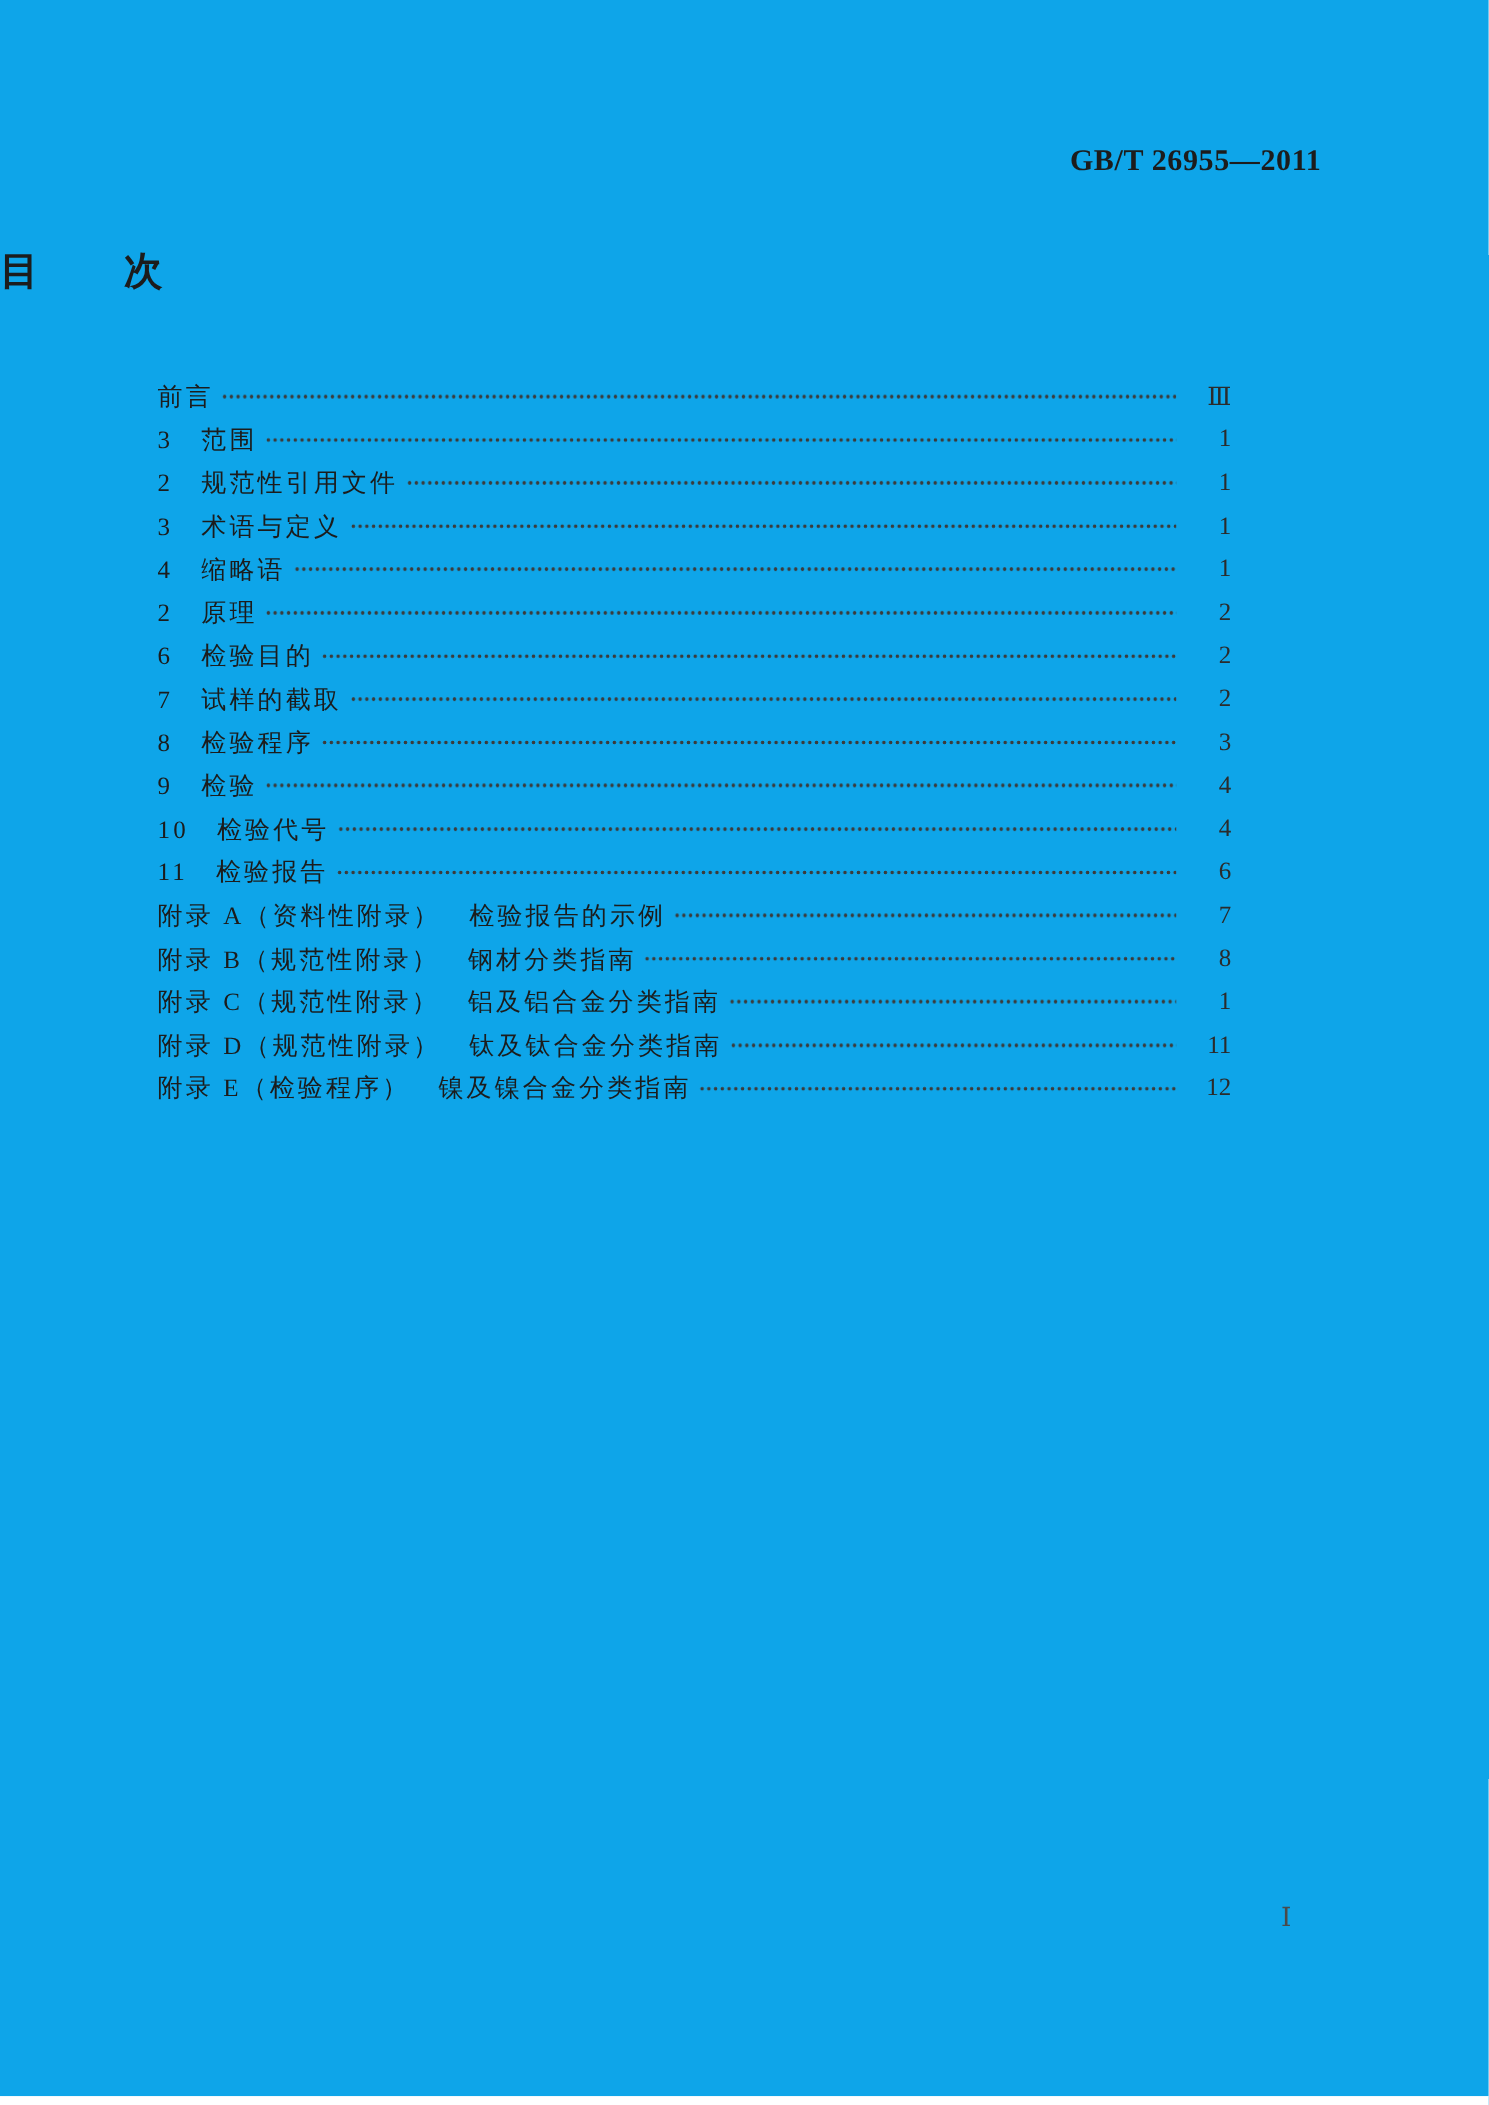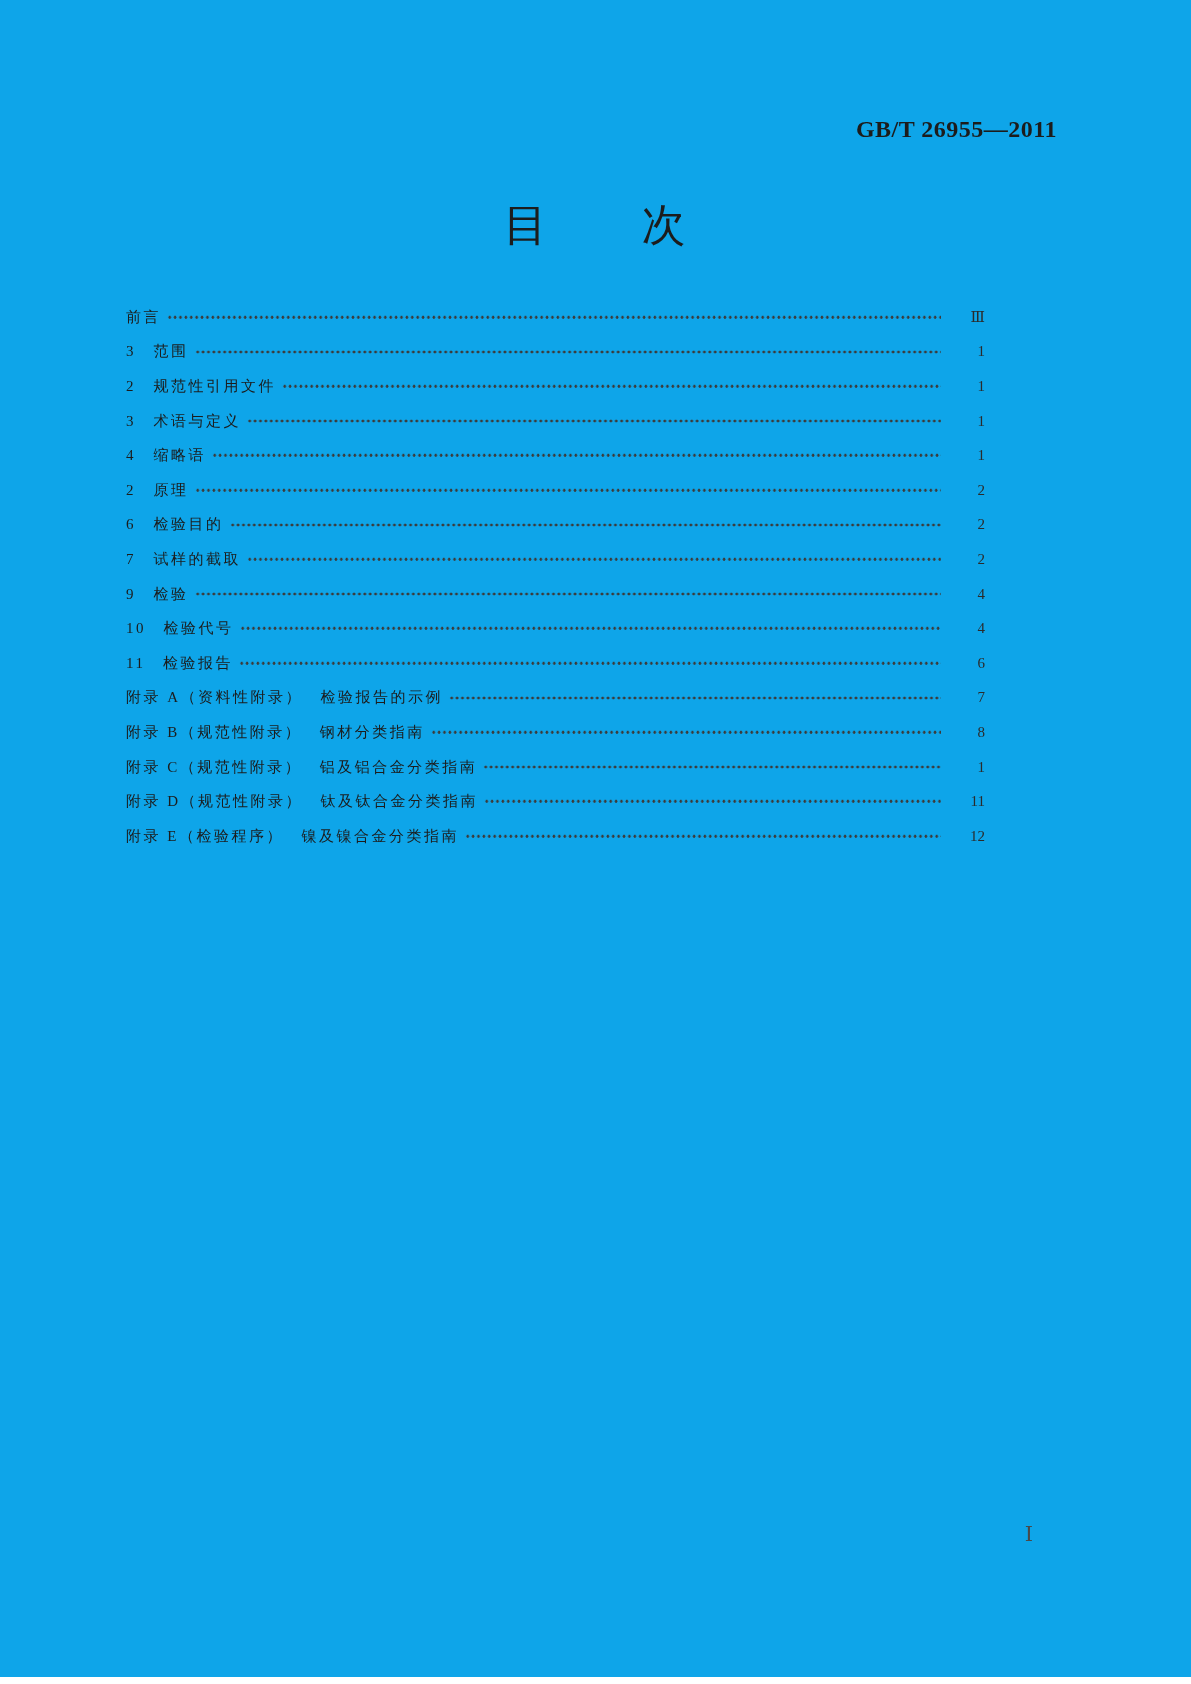--- a/index.html
+++ b/index.html
@@ -23,37 +23,36 @@
     font-size: 24px;
     font-weight: bold;
     letter-spacing: 0.5px;
     white-space: nowrap;
   }
   .doc-title {
     position: absolute;
     top: 196px;
     left: 0;
     width: 100%;
-    text-align: center;
-    font-size: 44px;
-    font-weight: normal;
+    font-size: 31px;
+    font-weight: bold;
     letter-spacing: 2px;
     white-space: nowrap;
   }
   .toc {
     position: absolute;
     top: 300px;
     left: 126px;
     right: 206px;
   }
   .toc-row {
     display: flex;
     align-items: center;
     height: 34.6px;
-    font-size: 15px;
+    font-size: 20px;
   }
   .toc-label {
     white-space: nowrap;
     letter-spacing: 2.5px;
   }
   .toc-leader {
     flex: 1;
     align-self: stretch;
     margin-left: 6px;
     margin-right: 10px;
@@ -121,20 +120,25 @@
       <span class="toc-label">6　检验目的</span>
       <span class="toc-leader"></span>
       <span class="toc-page">2</span>
     </div>
       <div class="toc-row">
       <span class="toc-label">7　试样的截取</span>
       <span class="toc-leader"></span>
       <span class="toc-page">2</span>
     </div>
       <div class="toc-row">
+      <span class="toc-label">8　检验程序</span>
+      <span class="toc-leader"></span>
+      <span class="toc-page">3</span>
+    </div>
+      <div class="toc-row">
       <span class="toc-label">9　检验</span>
       <span class="toc-leader"></span>
       <span class="toc-page">4</span>
     </div>
       <div class="toc-row">
       <span class="toc-label">10　检验代号</span>
       <span class="toc-leader"></span>
       <span class="toc-page">4</span>
     </div>
       <div class="toc-row">

